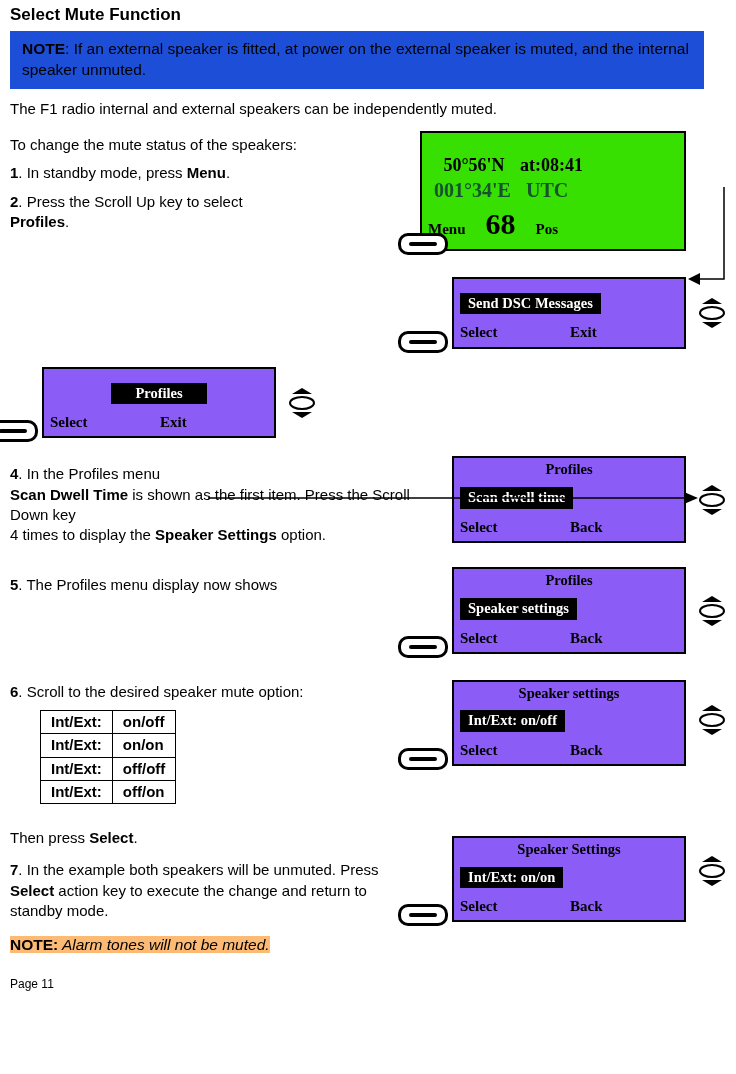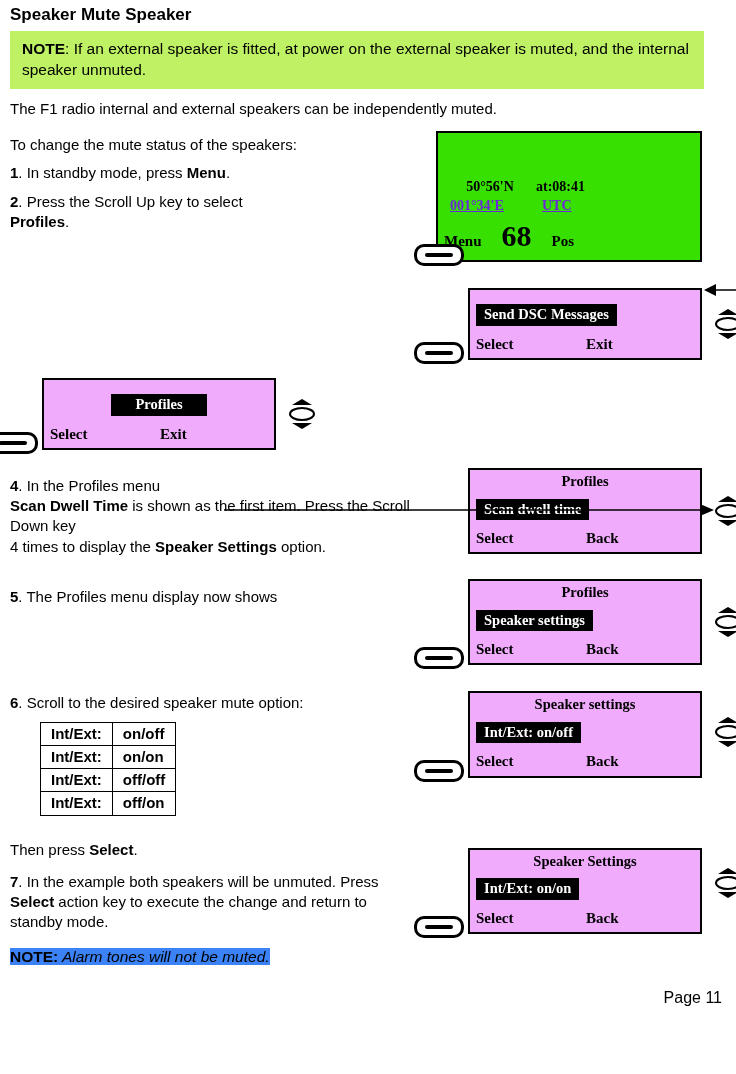--- a/index.html
+++ b/index.html
@@ -10,52 +10,52 @@
     width: 716px;
     line-height: 1.35;
     color: #000;
   }
   .title {
     font-weight: bold;
     font-size: 17px;
     margin-bottom: 4px;
   }
   .note-box {
-    background: #bef264;
+    background: #1d4ed8;
     padding: 8px 12px;
     width: 670px;
     margin-bottom: 10px;
     font-size: 15.5px;
   }
   .note-box .b { font-weight: bold; }
   .instr { margin: 8px 0; max-width: 400px; }
   .row { display: flex; align-items: flex-start; }
-  .left { width: 400px; padding-right: 26px; }
+  .left { width: 400px; padding-right: 10px; }
   .right { flex: 0 0 auto; position: relative; }
   .b { font-weight: bold; }
   .step { margin: 8px 0; }
 
   
   .lcd {
     background: #37e000;
     border: 2px solid #000;
     width: 262px;
     font-family: "Times New Roman", serif;
     position: relative;
   }
-  .lcd .line1 { display:flex; font-weight:bold; font-size:14px; padding: 10px 6px 0 6px; margin-top: 35px; }
+  .lcd .line1 { display:flex; font-weight:bold; font-size:18px; padding: 20px 6px 0 6px; }
   .lcd .line1 span:first-child { width: 92px; text-align:center;}
-  .lcd .line2 { display:flex; font-weight:bold; font-size:14px; padding: 0 6px; color:#6d28d9;text-decoration:underline;}
+  .lcd .line2 { display:flex; font-weight:bold; font-size:20px; padding: 0 6px; color:#14532d;}
   .lcd .line3 { display:flex; align-items:baseline; font-weight:bold; padding: 0 6px 4px 6px; }
   .lcd .menu { font-size:15px; }
   .lcd .big { font-size:30px; margin: 0 20px; }
   .lcd .pos { font-size:15px; }
 
   .lcd-mini {
-    background: #f0abfc;
+    background: #8b5cf6;
     border: 2px solid #000;
     width: 230px;
     font-family: "Times New Roman", serif;
     font-weight: bold;
     font-size: 15px;
     position: relative;
   }
   .lcd-mini .header-text { text-align:center; padding: 2px 0 1px 0; font-size:14.5px;}
   .lcd-mini .sel-row {
     display:flex; padding: 6px 0 4px 0;
@@ -92,34 +92,34 @@
     margin: 4px 0 4px 30px;
   }
   table.opts td {
     border: 1.5px solid #000;
     padding: 1px 10px;
     font-weight: bold;
     font-size: 15px;
   }
 
   .note-inline {
-    background:#3b82f6; display:inline;
+    background:#fdba74; display:inline;
     font-size:15.5px;
   }
   .note-inline .i { font-style: italic; }
 
-  .page-num { text-align:right; font-size:16px; margin-top:20px; padding-right:4px;}
+  .page-num { font-size:12px; margin-top:20px; padding-right:4px;}
 
   .arrow-line { stroke:#000; stroke-width:1.5px; fill:none; }
   svg.overlay { position:absolute; pointer-events:none; }
 </style>
 </head>
 <body>
 
-<div class="title">Speaker Mute Speaker</div>
+<div class="title">Select Mute Function</div>
 
 <div class="note-box">
   <span class="b">NOTE</span><span>: If an external speaker is fitted, at power on the external speaker is muted, and the internal speaker unmuted.</span>
 </div>
 
 <div class="instr" style="max-width:700px">The F1 radio internal and external speakers can be independently muted.</div>
 
 <div class="row">
   <div class="left">
     <div class="step">To change the mute status of the speakers:</div>

